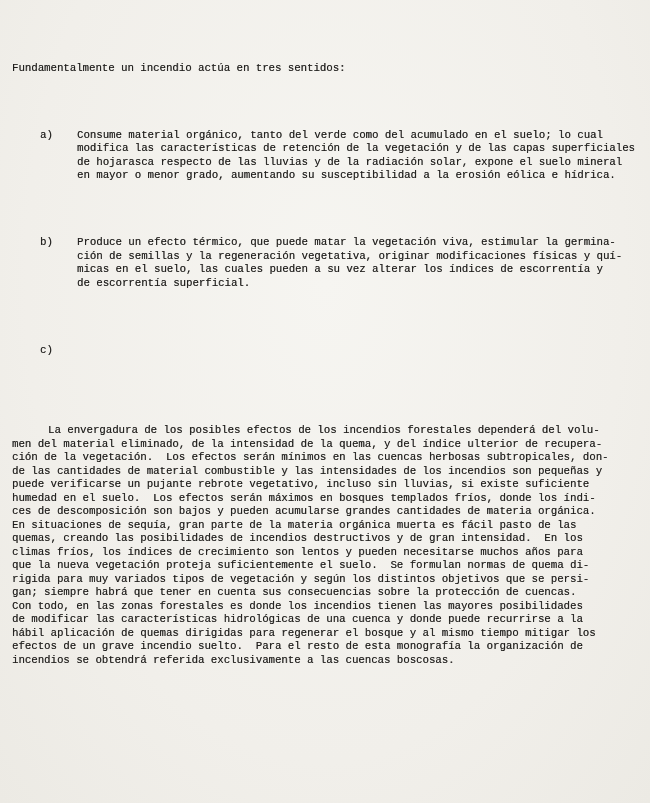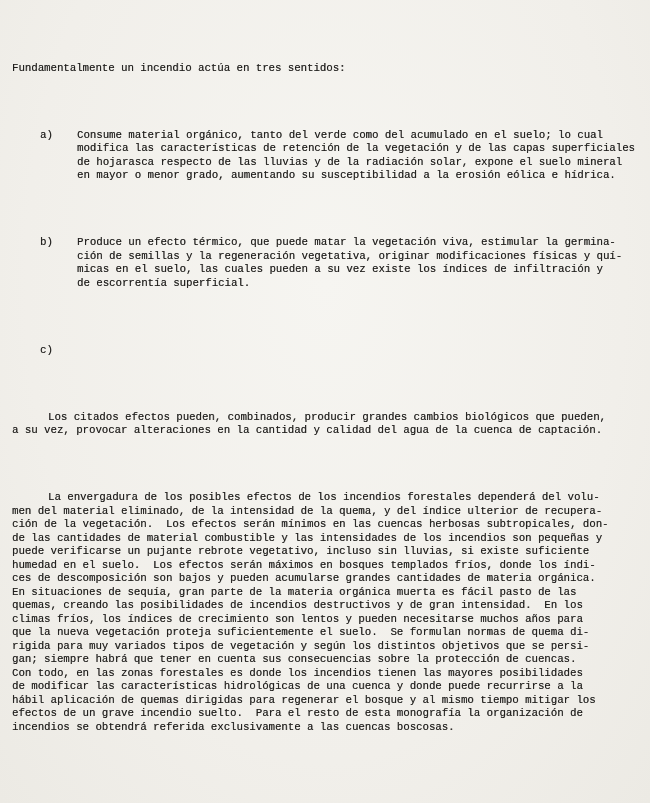--- a/index.html
+++ b/index.html
@@ -47,30 +47,28 @@
     <span class="text">Consume material orgánico, tanto del verde como del acumulado en el suelo; lo cual
 modifica las características de retención de la vegetación y de las capas superficiales
 de hojarasca respecto de las lluvias y de la radiación solar, expone el suelo mineral
 en mayor o menor grado, aumentando su susceptibilidad a la erosión eólica e hídrica.</span>
   </div>
 
   <div class="list-item">
     <span class="label">b)</span>
     <span class="text">Produce un efecto térmico, que puede matar la vegetación viva, estimular la germina-
 ción de semillas y la regeneración vegetativa, originar modificaciones físicas y quí-
-micas en el suelo, las cuales pueden a su vez existe los índices de infiltración y
+micas en el suelo, las cuales pueden a su vez alterar los índices de escorrentía y
 de escorrentía superficial.</span>
   </div>
 
   <div class="list-item">
     <span class="label">c)</span>
   </div>
 
-  <p class="para">Los citados efectos pueden, combinados, producir grandes cambios biológicos que pueden,
-a su vez, provocar alteraciones en la cantidad y calidad del agua de la cuenca de captación.</p>
 
   <p class="para">La envergadura de los posibles efectos de los incendios forestales dependerá del volu-
 men del material eliminado, de la intensidad de la quema, y del índice ulterior de recupera-
 ción de la vegetación.  Los efectos serán mínimos en las cuencas herbosas subtropicales, don-
 de las cantidades de material combustible y las intensidades de los incendios son pequeñas y
 puede verificarse un pujante rebrote vegetativo, incluso sin lluvias, si existe suficiente
 humedad en el suelo.  Los efectos serán máximos en bosques templados fríos, donde los índi-
 ces de descomposición son bajos y pueden acumularse grandes cantidades de materia orgánica.
 En situaciones de sequía, gran parte de la materia orgánica muerta es fácil pasto de las
 quemas, creando las posibilidades de incendios destructivos y de gran intensidad.  En los

